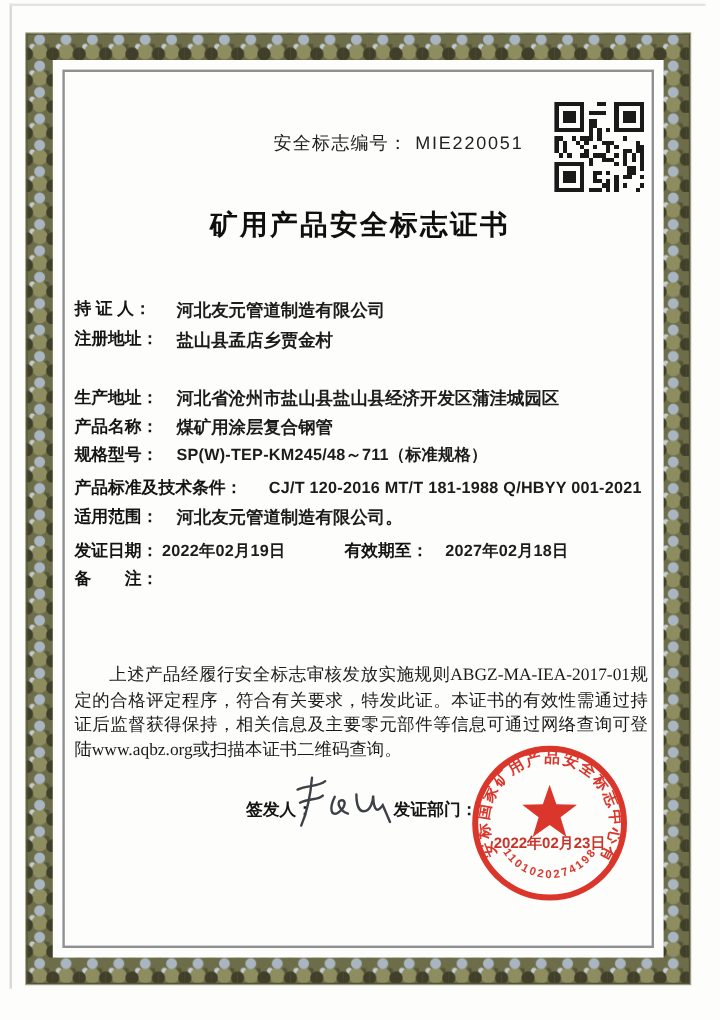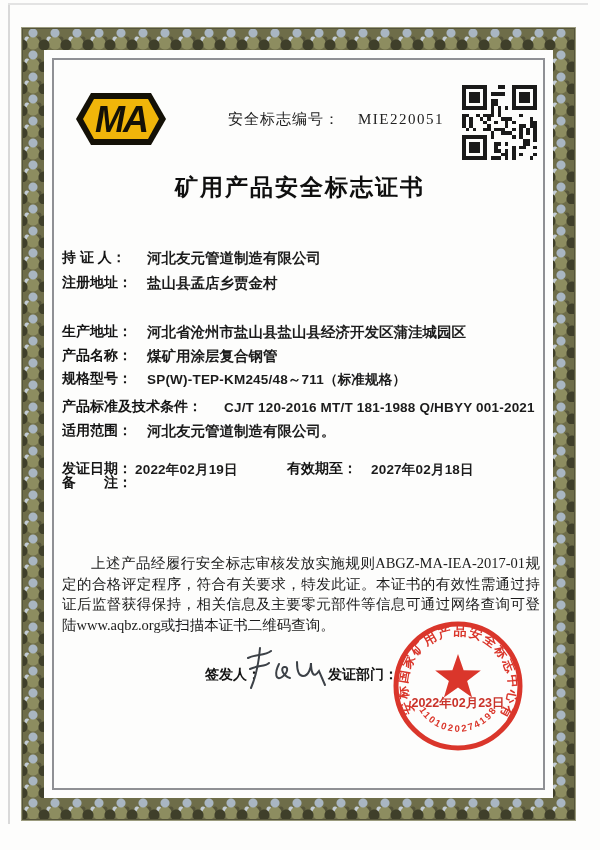--- a/index.html
+++ b/index.html
@@ -18,35 +18,35 @@
       radial-gradient(circle at 11px 15px, #8d8d60 0 6px, rgba(141,141,96,0) 7px),
       radial-gradient(circle at 5px 11px,  #c3ccd4 0 2px, rgba(195,204,212,0) 3px),
       radial-gradient(circle at 17px 11px, #55543a 0 2px, rgba(85,84,58,0) 3px);
     background-size:22px 22px;
     box-shadow: inset 0 0 0 1px #55543a, 0 0 0 1px #9b9b7e;}
   .frame-hole{position:absolute;left:44px;top:50px;width:509px;height:748px;background:#fdfdfc;}
   .inner-line{position:absolute;left:52px;top:58px;width:489px;height:728px;border:2px solid #8f9094;}
 
   .ma-logo{position:absolute;left:74px;top:90px;width:94px;height:58px;}
   .cert-no{position:absolute;left:228px;top:110px;font-size:15px;letter-spacing:1px;color:#222;}
-  .cert-no .val{font-family:Liberation Serif, serif;letter-spacing:1.5px;margin-left:18px;}
+  .cert-no .val{font-family:Liberation Sans, sans-serif;letter-spacing:1.5px;margin-left:6px;}
   .qr{position:absolute;left:462px;top:85px;width:75px;height:75px;}
 
   .title{position:absolute;left:0;right:0;top:172px;margin:0;text-align:center;
          font-size:23px;font-weight:bold;letter-spacing:2px;color:#0f0f0f;
          font-family:"Liberation Serif",serif;}
 
   .frow{position:absolute;left:62px;width:480px;white-space:nowrap;}
   .flabel{display:inline-block;width:85px;font-family:"Liberation Sans",sans-serif;
           font-weight:bold;font-size:14px;color:#141414;vertical-align:top;}
   .flabel.wide{width:auto;margin-right:22px;}
   .fvalue{font-size:14.5px;font-weight:bold;color:#1c1c1c;font-family:"Liberation Serif",serif;}
   .fvalue.sans{font-family:"Liberation Sans",sans-serif;font-size:13.5px;letter-spacing:0.2px;}
   .f0{top:249px}.f1{top:274px}.f2{top:299px}.f3{top:323px}.f4{top:347px}
-  .f5{top:370px}.f6{top:398px}.f7{top:422px}.fdates{top:460px}.fremark{top:474px}
+  .f5{top:370px}.f6{top:398px}.f7{top:422px}.fdates{top:450px}.fremark{top:474px}
   .fdates .flabel.issue{width:73px;}
   .fdates .fvalue.issue{display:inline-block;width:152px;}
   .fdates .flabel.valid{width:84px;}
 
   .statement{position:absolute;left:62px;top:553px;width:478px;margin:0;
              font-size:14.5px;font-weight:normal;line-height:20.5px;color:#1b1b1b;
              text-align:justify;text-indent:2em;font-family:"Liberation Serif",serif;}
 
   .cmac{position:absolute;left:92px;top:650px;width:62px;height:78px;}
   .signer-label,.dept-label{position:absolute;top:666px;font-family:"Liberation Sans",sans-serif;
@@ -59,27 +59,20 @@
 </head>
 <body>
 
 <div class="page">
   <div class="scan-left"></div>
   <div class="scan-top"></div>
   <div class="frame"></div>
   <div class="frame-hole"></div>
   <div class="inner-line"></div>
 
-  <div class="ma-logo">
-    <svg viewBox="0 0 94 58" width="94" height="58">
-      <polygon points="2,29 17,3 77,3 92,29 77,55 17,55" fill="#141107"></polygon>
-      <polygon points="9,29 20,9 74,9 85,29 74,49 20,49" fill="#f0b50a"></polygon>
-      <text x="47" y="42" text-anchor="middle" font-family="Liberation Sans, sans-serif" font-size="36" font-weight="bold" font-style="italic" letter-spacing="-2" fill="#141107">MA</text>
-    </svg>
-  </div>
 
   <div class="cert-no">
     <span>安全标志编号：</span><span class="val">MIE220051</span>
   </div>
 
   <div class="qr">
     <svg id="qr-svg" viewBox="0 0 21 21" width="75" height="75" shape-rendering="crispEdges">
         <rect x="0" y="0" width="1" height="1" fill="#1a1a1a"></rect>
         <rect x="1" y="0" width="1" height="1" fill="#1a1a1a"></rect>
         <rect x="2" y="0" width="1" height="1" fill="#1a1a1a"></rect>

